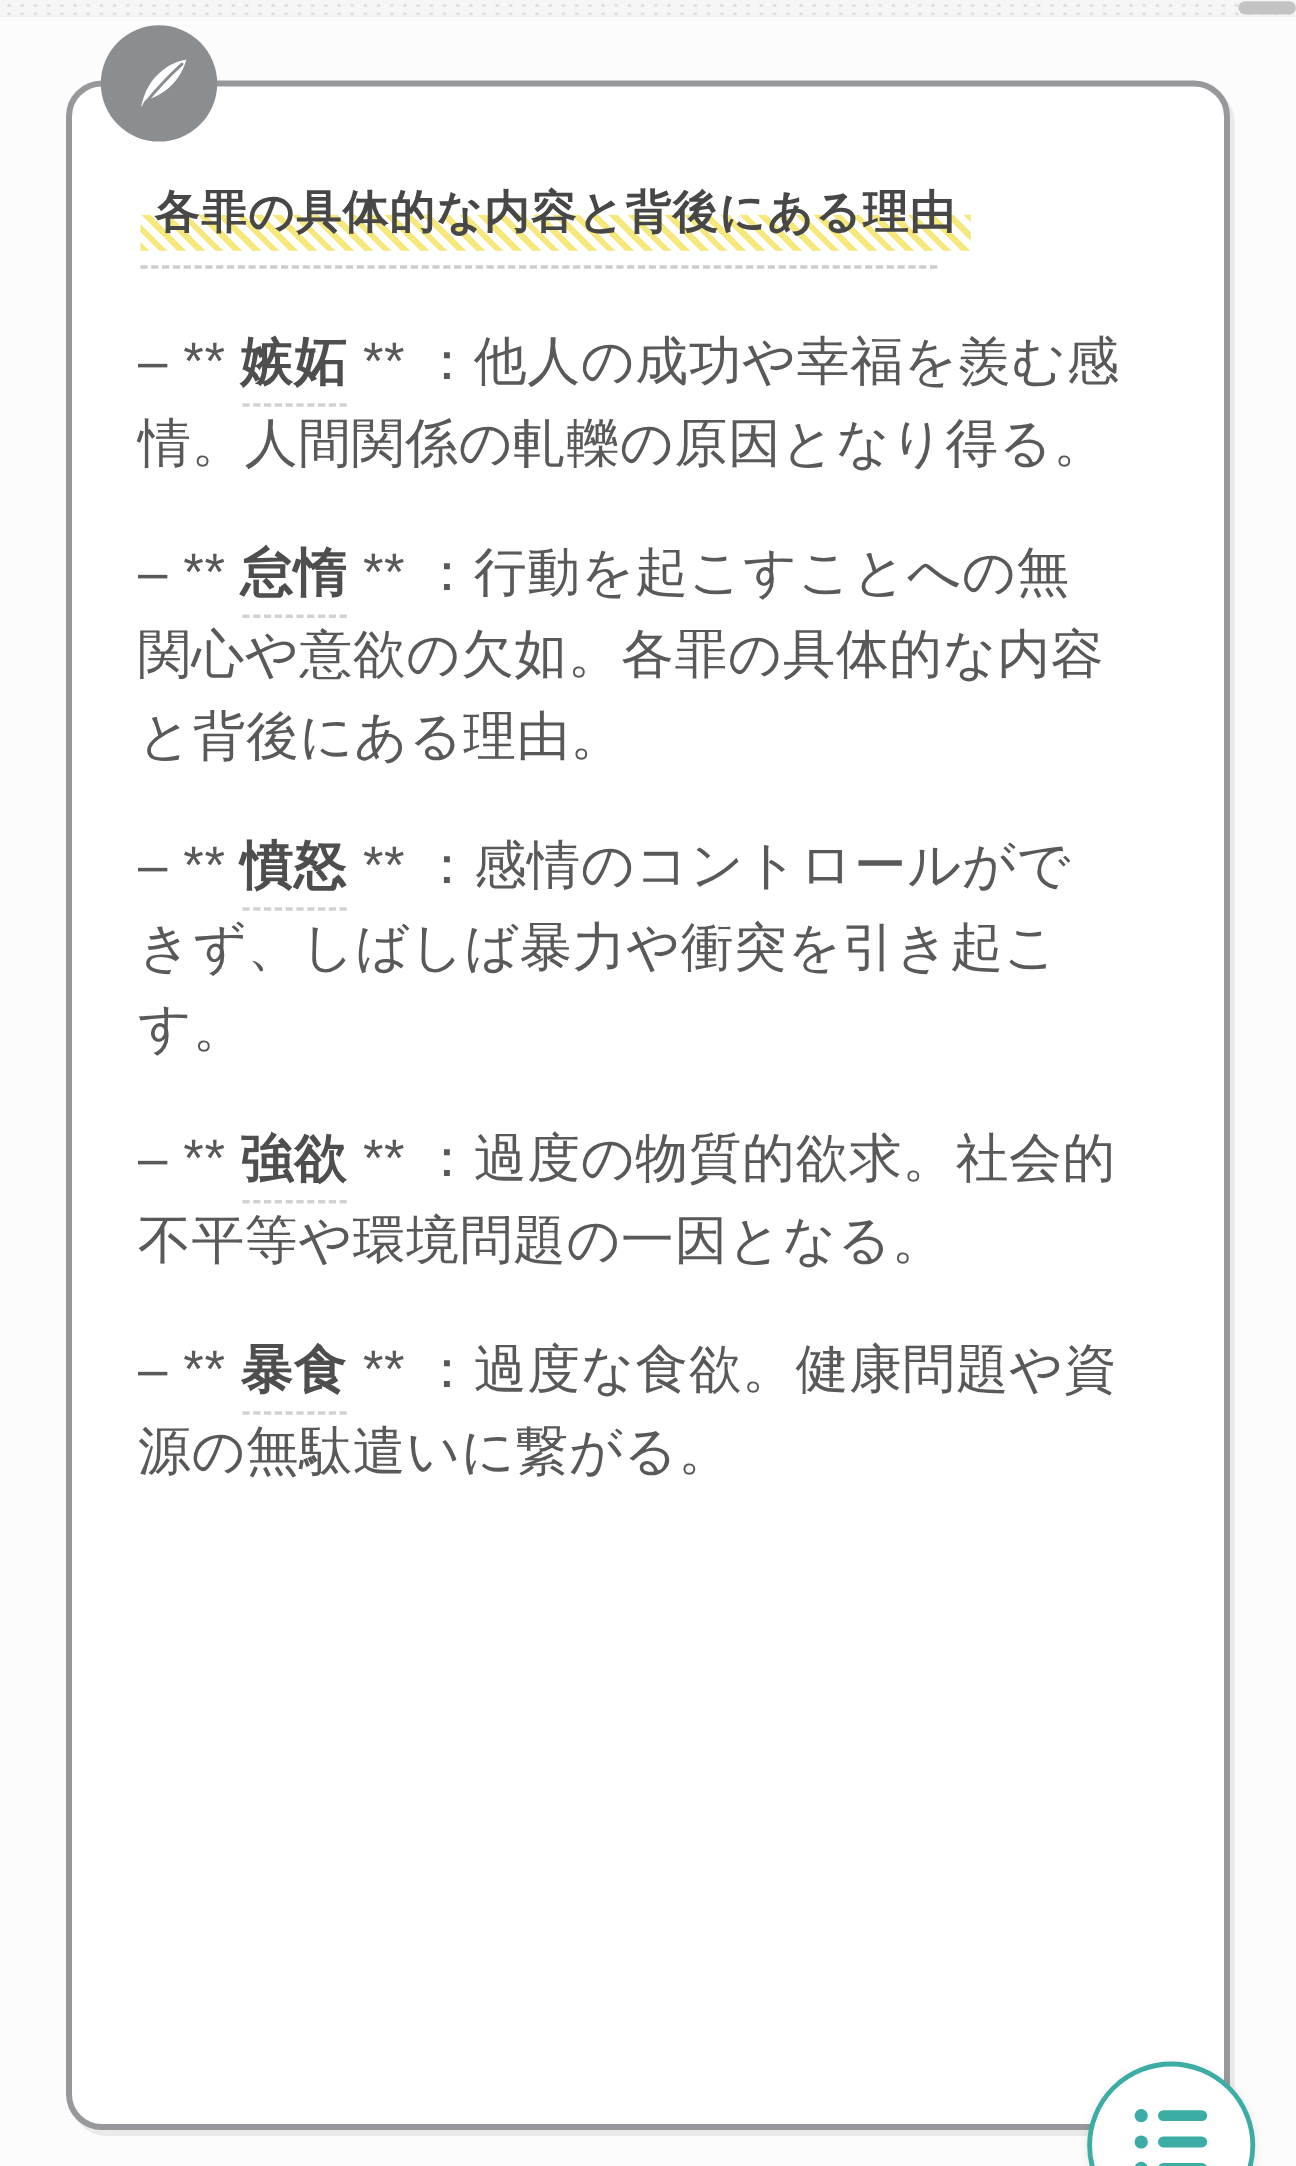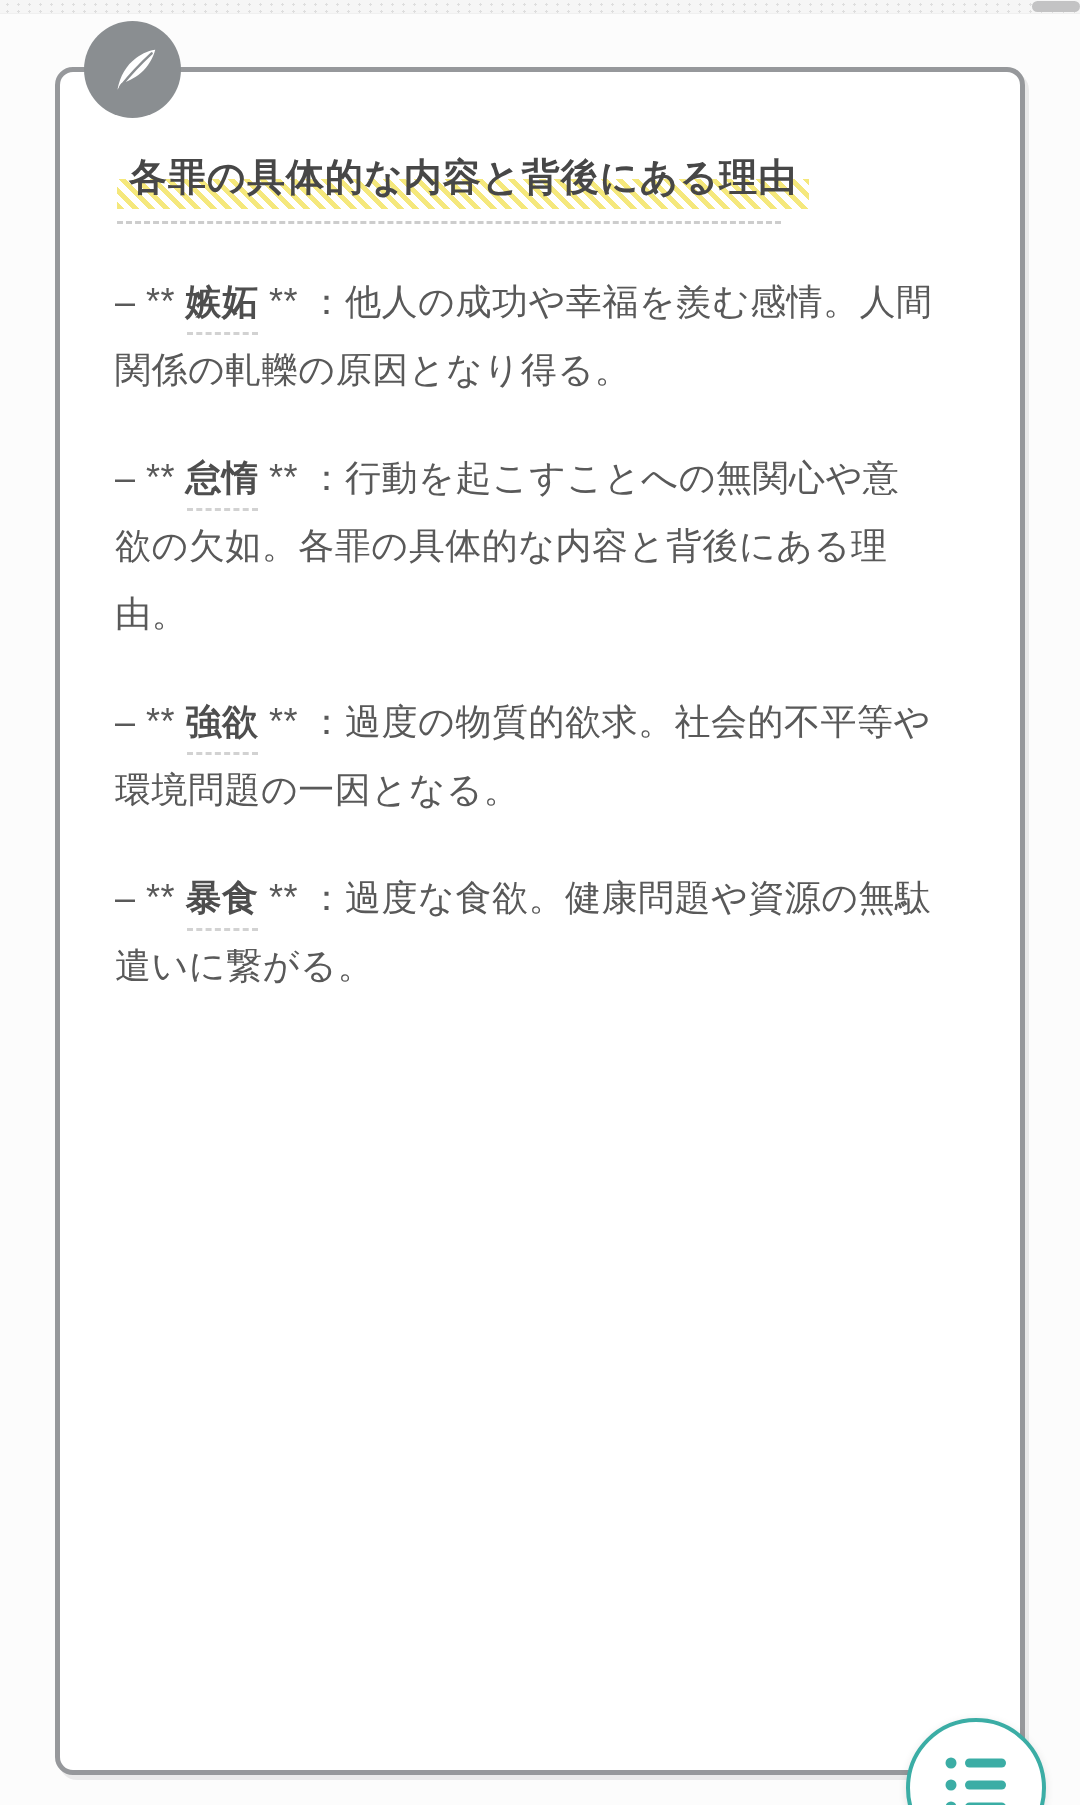--- a/index.html
+++ b/index.html
@@ -17,21 +17,21 @@
     border-bottom:1px solid #f0f0f0;
   }
   .scroll-thumb{
     position:absolute;top:1px;right:0;width:48px;height:11px;
     background:#c3c3c4;border-radius:6px;
   }
   
   .card{
     position:absolute;left:55px;top:67px;width:970px;height:1708px;
     box-sizing:border-box;background:#ffffff;
-    border:5px solid #96989b;border-radius:18px;
+    border:5px solid #96989b;border-radius:30px;
     box-shadow:4px 5px 0 rgba(0,0,0,0.07);
   }
   .badge{
     position:absolute;left:84px;top:21px;width:97px;height:97px;border-radius:50%;
     background:#8a8e91;display:flex;align-items:center;justify-content:center;z-index:3;
   }
   .content{
     position:absolute;left:0;top:0;right:0;
     padding:80px 85px 0 55px;box-sizing:border-box;
   }
@@ -43,21 +43,21 @@
   .hl .hl-text{position:relative;z-index:1;}
   .hl::before{
     content:"";position:absolute;left:0;right:0;bottom:0;height:30px;z-index:0;
     background:repeating-linear-gradient(45deg,#f5e87c 0,#f5e87c 5px,rgba(255,255,255,0) 5px,rgba(255,255,255,0) 11px);
   }
   .heading-rule{
     border:none;border-top:3px dashed #cdcdcd;
     margin:12px 0 0 2px;width:664px;height:0;
   }
   .item{
-    margin:40px 0 0 0;font-size:36px;line-height:68px;color:#595959;
+    margin:40px 0 0 0;font-size:44px;line-height:68px;color:#595959;
     letter-spacing:0.5px;
   }
   .item:first-of-type{margin-top:44px;}
   .term{
     font-weight:bold;color:#4e4e4e;position:relative;white-space:nowrap;
   }
   .term::after{
     content:"";position:absolute;left:1px;right:1px;bottom:-13px;
     border-top:3px dashed #d2d2d2;
   }
@@ -96,20 +96,23 @@
 
     <p class="item">
       <span>– ** </span><span class="term">嫉妬</span><span> ** ：</span><span>他人の成功や幸福を羨む感情。人間関係の軋轢の原因となり得る。</span>
     </p>
 
 
     <p class="item">
       <span>– ** </span><span class="term">怠惰</span><span> ** ：</span><span>行動を起こすことへの無関心や意欲の欠如。各罪の具体的な内容と背後にある理由。</span>
     </p>
 
+    <p class="item">
+      <span>– ** </span><span class="term">憤怒</span><span> ** ：</span><span>感情のコントロールができず、しばしば暴力や衝突を引き起こす。</span>
+    </p>
 
     <p class="item">
       <span>– ** </span><span class="term">強欲</span><span> ** ：</span><span>過度の物質的欲求。社会的不平等や環境問題の一因となる。</span>
     </p>
 
 
     <p class="item">
       <span>– ** </span><span class="term">暴食</span><span> ** ：</span><span>過度な食欲。健康問題や資源の無駄遣いに繋がる。</span>
     </p>
 

